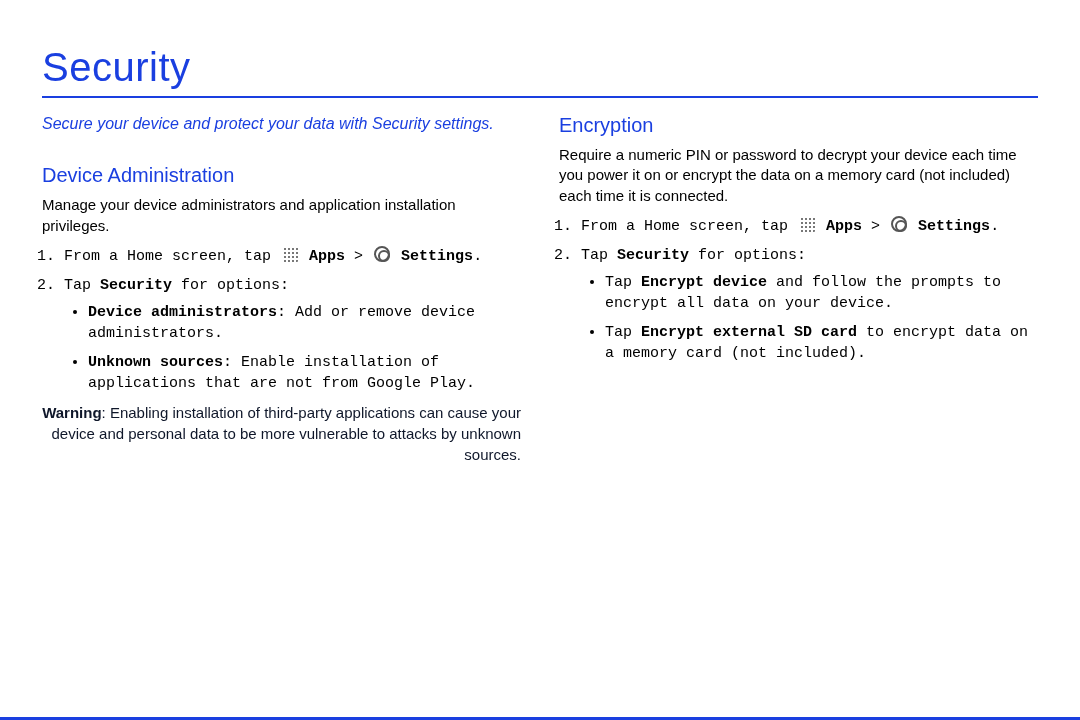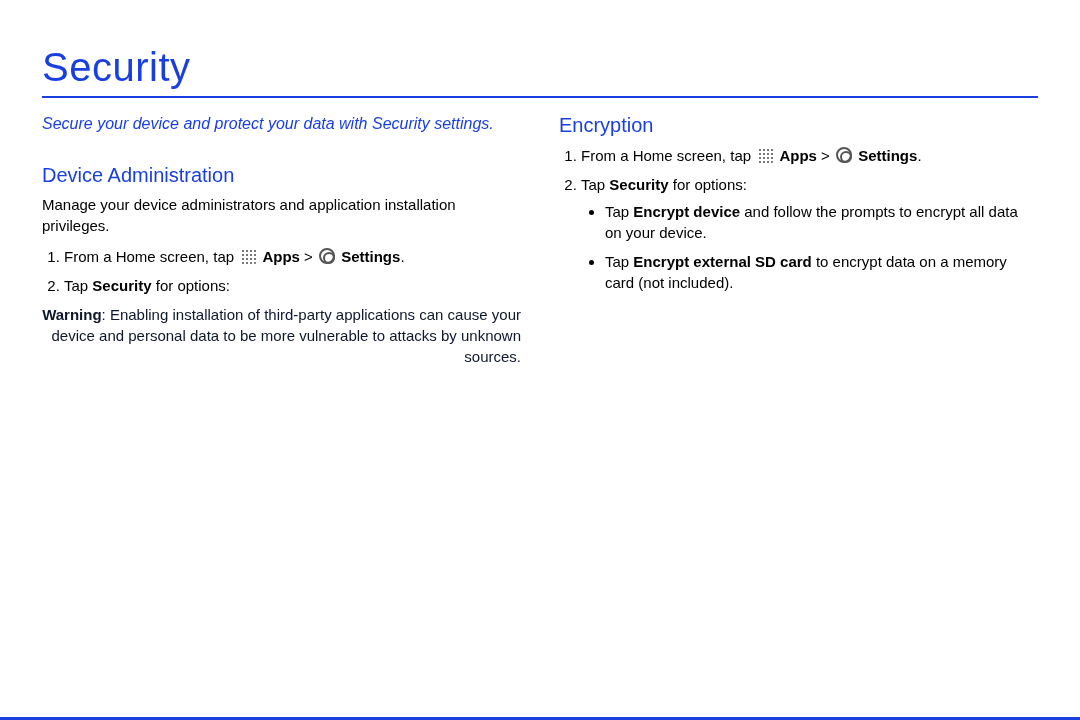--- a/index.html
+++ b/index.html
@@ -6,21 +6,21 @@
   html, body { width: 1080px; height: 720px; font-family: Arial, Helvetica, sans-serif; background: #fff; color: #000; }
   .page { position: relative; width: 1080px; height: 720px; padding: 18px 42px 0 42px; margin-top: 27px; }
   h1.title { color: #1a3fe0; font-size: 40px; font-weight: 400; letter-spacing: 0.5px; margin-bottom: 6px; }
   .rule { border: none; border-top: 2px solid #1a3fe0; margin-bottom: 16px; }
   .cols { display: flex; gap: 38px; }
   .col { flex: 1 1 0; }
   .subtitle { color: #1a3fe0; font-style: italic; font-size: 16px; line-height: 1.28; margin-bottom: 30px; }
   h2.section { color: #1a3fe0; font-size: 20px; font-weight: 400; margin-bottom: 8px; }
   p.intro { font-size: 15px; line-height: 1.35; margin-bottom: 10px; }
   ol.steps { list-style: decimal; padding-left: 22px; font-size: 15px; }
-  ol.steps > li { line-height: 1.4; margin-bottom: 8px; }
+  ol.steps > li { line-height: 1.4; margin-bottom: 8px; font-family: Liberation Mono, monospace; }
   ul.bullets { list-style: disc; padding-left: 24px; margin-top: 6px; font-size: 15px; }
   ul.bullets > li { line-height: 1.4; margin-bottom: 8px; }
   .b { font-weight: 700; }
   .warn { color: #0f172a; font-size: 15px; line-height: 1.4; margin-top: 6px; text-align: right; }
   .icon { display: inline-block; width: 16px; height: 16px; vertical-align: -2px; margin: 0 2px; }
   .icon.grid { background:
       radial-gradient(circle, #777 1px, transparent 1.2px);
       background-size: 4px 4px; background-position: 1px 1px; border-radius: 1px; }
   .icon.gear { position: relative; }
   .icon.gear::before { content:""; position:absolute; inset:0; border:2px solid #555; border-radius:50%; }
@@ -43,28 +43,33 @@
       <p class="intro">Manage your device administrators and application installation privileges.</p>
 
       <ol class="steps">
         <li>
           <span>From a Home screen, tap </span><span class="icon grid"></span>
           <span class="b">Apps</span><span> &gt; </span><span class="icon gear"></span>
           <span class="b">Settings</span><span>.</span>
         </li>
         <li>
           <span>Tap </span><span class="b">Security</span><span> for options:</span>
+          <ul class="bullets">
+            <li><span class="b">Device administrators</span><span>: Add or remove device administrators.</span></li>
+            <li><span class="b">Unknown sources</span><span>: Enable installation of applications that are not from Google Play.</span></li>
+          </ul>
         </li>
       </ol>
 
       <p class="warn"><span class="b">Warning</span><span>: Enabling installation of third-party applications can cause your device and personal data to be more vulnerable to attacks by unknown sources.</span></p>
     </div>
 
     <div class="col">
       <h2 class="section">Encryption</h2>
+      <p class="intro">Require a numeric PIN or password to decrypt your device each time you power it on or encrypt the data on a memory card (not included) each time it is connected.</p>
 
       <ol class="steps">
         <li>
           <span>From a Home screen, tap </span><span class="icon grid"></span>
           <span class="b">Apps</span><span> &gt; </span><span class="icon gear"></span>
           <span class="b">Settings</span><span>.</span>
         </li>
         <li>
           <span>Tap </span><span class="b">Security</span><span> for options:</span>
           <ul class="bullets">

